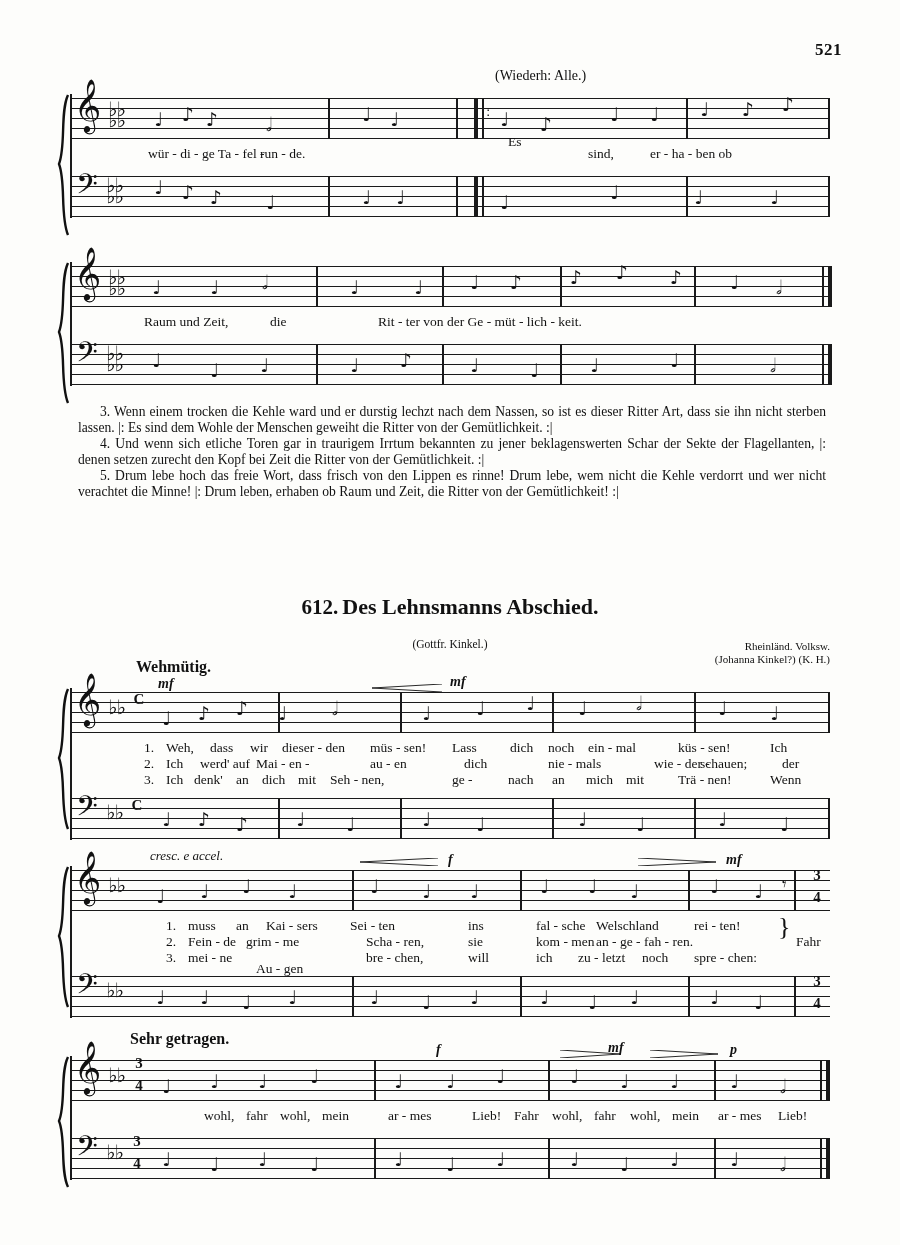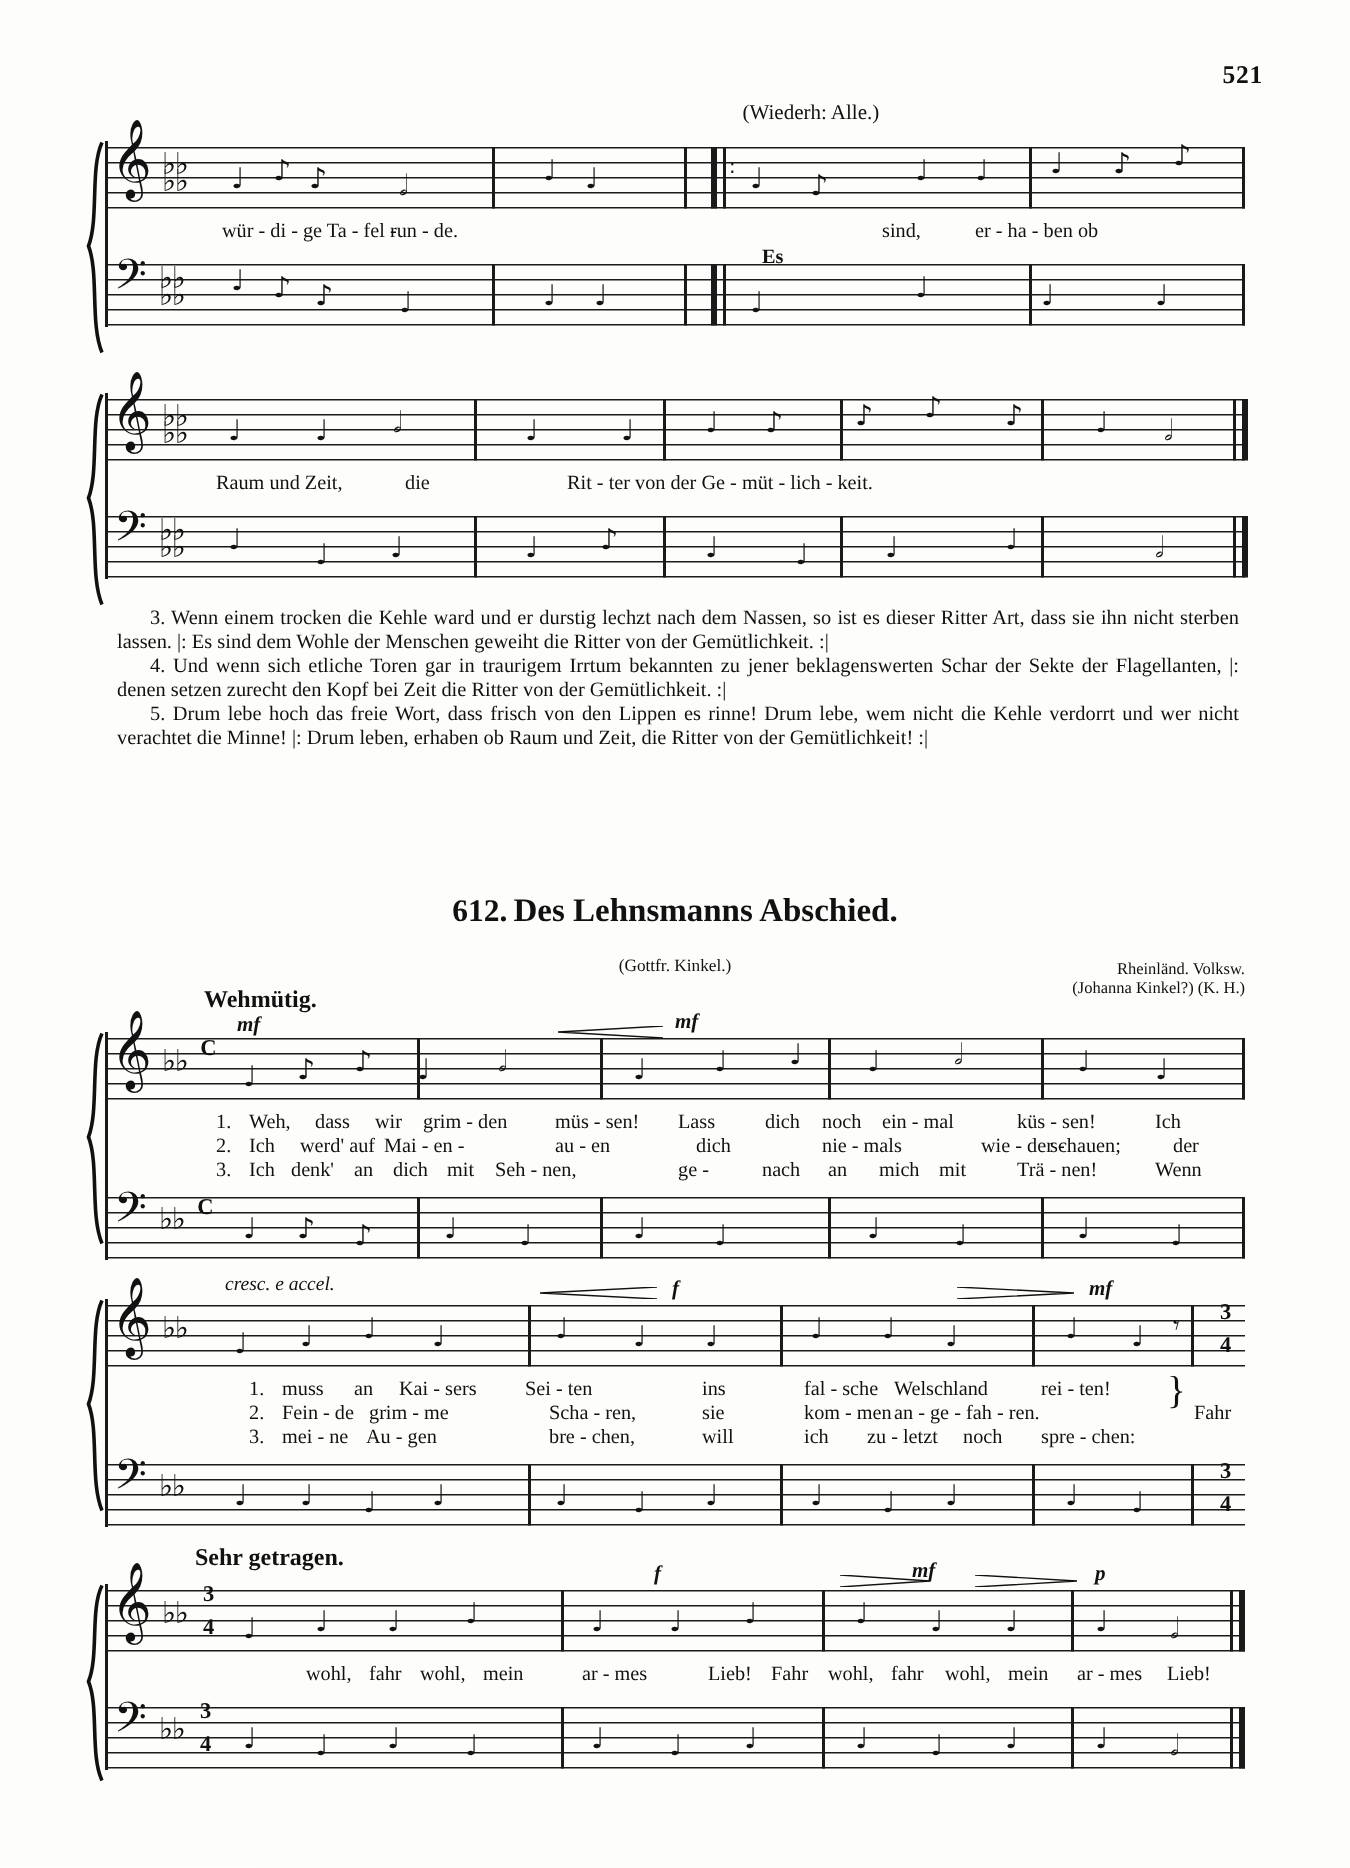--- a/index.html
+++ b/index.html
@@ -231,21 +231,21 @@
       <div class="barline" style="left:386px; top:4px; height:41px;"></div>
       <div class="thickbar" style="left:404px; top:4px; height:41px;"></div>
       <div class="barline" style="left:412px; top:4px; height:41px;"></div>
       <div class="repeat-dots" style="left:416px; top:13px;">:</div>
       <div class="barline" style="left:616px; top:4px; height:41px;"></div>
       <div class="barline" style="left:758px; top:4px; height:41px;"></div>
     </div>
 
     <div class="lyric" style="left:78px; top:52px;">wür - di - ge  Ta - fel -</div>
     <div class="lyric" style="left:190px; top:52px;">run - de.</div>
-    <div class="lyric" style="left:438px; top:69px;font-weight:bold;">Es</div>
+    <div class="lyric" style="left:438px; top:40px;">Es</div>
     <div class="lyric" style="left:518px; top:52px;">sind,</div>
     <div class="lyric" style="left:580px; top:52px;">er - ha - ben  ob</div>
 
     <div class="staff" style="position:absolute; left:0; right:0; top:78px;">
       <div class="line"></div>
         <div class="line"></div>
         <div class="line"></div>
         <div class="line"></div>
         <div class="line"></div>
       <div class="clef bass" style="left:6px;">𝄢</div>
@@ -396,21 +396,21 @@
       <div class="barline" style="left:482px; top:4px; height:41px;"></div>
       <div class="barline" style="left:624px; top:4px; height:41px;"></div>
       <div class="barline" style="left:758px; top:4px; height:41px;"></div>
     </div>
 
     <div class="lyricrow" style="top:52px;">
       <span class="lyric" style="left:74px;">1.</span>
       <span class="lyric" style="left:96px;">Weh,</span>
       <span class="lyric" style="left:140px;">dass</span>
       <span class="lyric" style="left:180px;">wir</span>
-      <span class="lyric" style="left:212px;">grim - den</span>
+      <span class="lyric" style="left:212px;">dieser - den</span>
       <span class="lyric" style="left:300px;">müs - sen!</span>
       <span class="lyric" style="left:382px;">Lass</span>
       <span class="lyric" style="left:440px;">dich</span>
       <span class="lyric" style="left:478px;">noch</span>
       <span class="lyric" style="left:518px;">ein - mal</span>
       <span class="lyric" style="left:608px;">küs - sen!</span>
       <span class="lyric" style="left:700px;">Ich</span>
     </div>
     <div class="lyricrow" style="top:68px;">
       <span class="lyric" style="left:74px;">2.</span>
@@ -535,21 +535,21 @@
       <span class="lyric" style="left:118px;">Fein - de</span>
       <span class="lyric" style="left:176px;">grim - me</span>
       <span class="lyric" style="left:296px;">Scha - ren,</span>
       <span class="lyric" style="left:398px;">sie</span>
       <span class="lyric" style="left:466px;">kom - men</span>
       <span class="lyric" style="left:526px;">an - ge - fah - ren.</span>
     </div>
     <div class="lyricrow" style="top:84px;">
       <span class="lyric" style="left:96px;">3.</span>
       <span class="lyric" style="left:118px;">mei - ne</span>
-      <span class="lyric" style="left:174px;">Au - gen</span>
+      <span class="lyric" style="left:186px;margin-top:11px;">Au - gen</span>
       <span class="lyric" style="left:296px;">bre - chen,</span>
       <span class="lyric" style="left:398px;">will</span>
       <span class="lyric" style="left:466px;">ich</span>
       <span class="lyric" style="left:508px;">zu - letzt</span>
       <span class="lyric" style="left:572px;">noch</span>
       <span class="lyric" style="left:624px;">spre - chen:</span>
     </div>
     <div class="brkt" style="left:708px; top:46px;">}</div>
     <div class="lyric" style="left:726px; top:68px;">Fahr</div>
 

